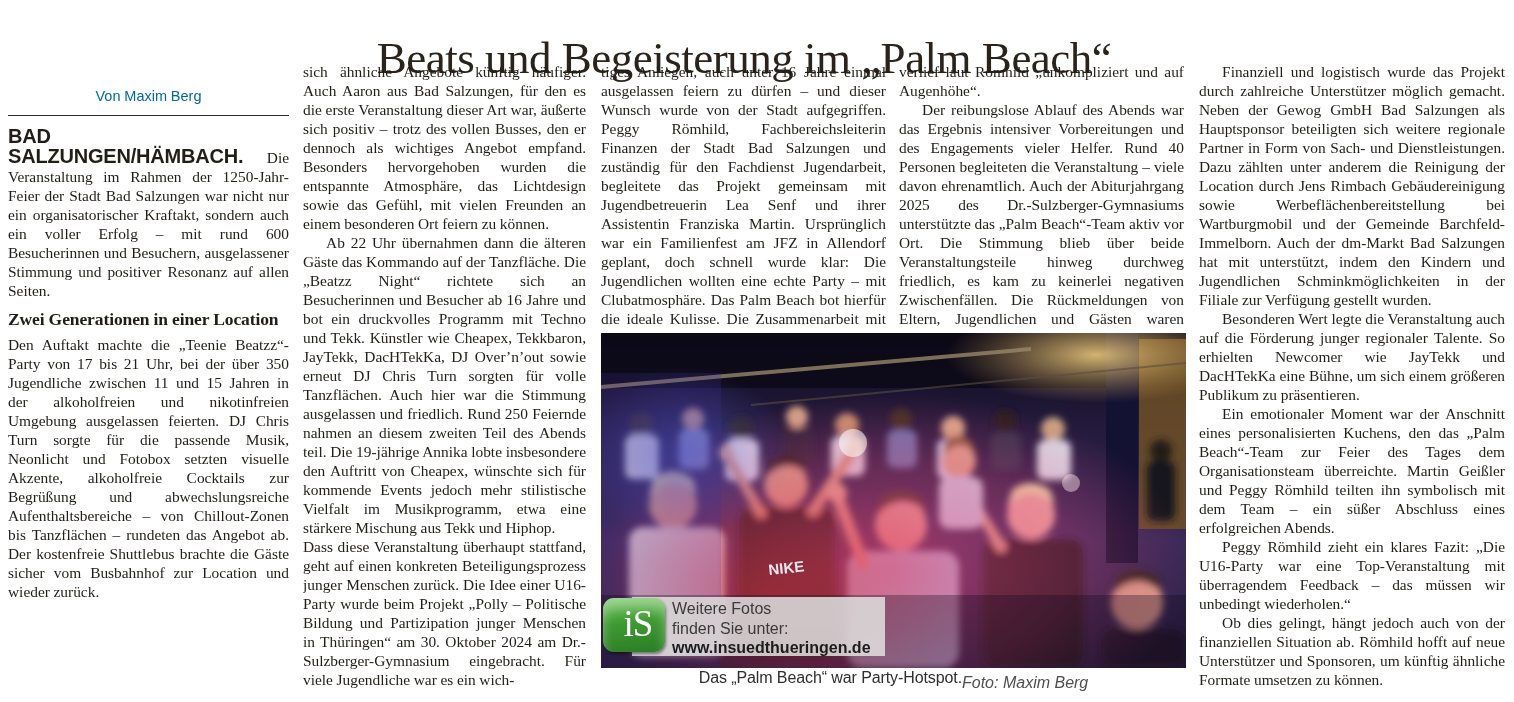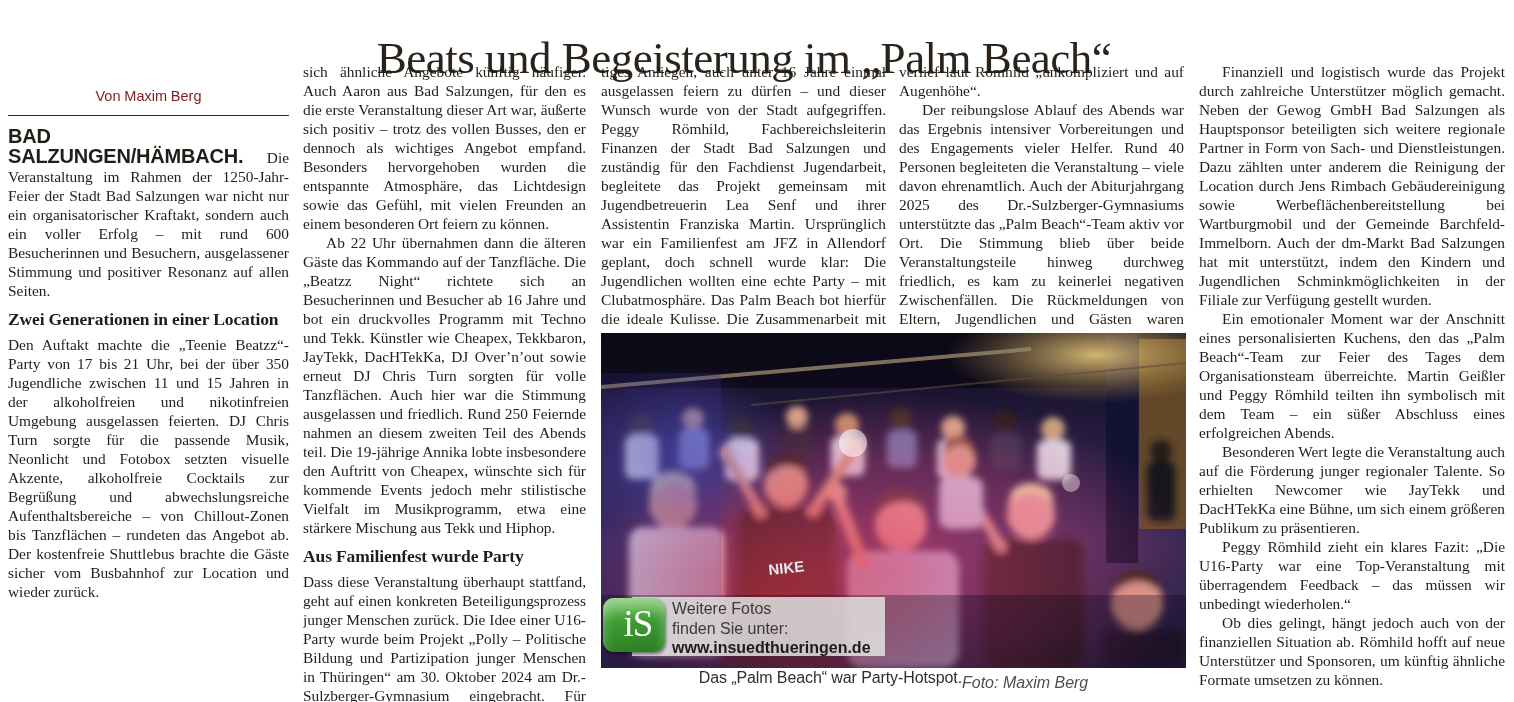--- a/index.html
+++ b/index.html
@@ -23,21 +23,21 @@
   .col2{left:303px;width:283px;height:640px;}
   .col3{left:601px;width:285px;height:268px;}
   .col4{left:899px;width:285px;height:268px;}
   .col5{left:1199px;width:306px;height:640px;}
   .lead{
     font-size:19.5px;line-height:28px;text-align:center;
     letter-spacing:-0.2px;color:#1f1c18;padding-top:6px;hyphens:none;
   }
   .byline{
     font-family:"Liberation Sans","DejaVu Sans",sans-serif;
-    font-size:14.5px;text-align:center;color:#7f1d1d;
+    font-size:14.5px;text-align:center;color:#0369a1;
     margin-top:25px;padding-bottom:9px;border-bottom:1.5px solid #2b2b2b;
     margin-bottom:11px;
   }
   .dateline{
     font-family:"Liberation Sans","DejaVu Sans",sans-serif;
     font-weight:bold;font-size:20px;letter-spacing:-0.2px;
   }
   .subhead{
     font-weight:bold;font-size:17.5px;line-height:21px;
     text-align:left;margin:9px 0 5px 0;letter-spacing:-0.1px;hyphens:none;
@@ -81,37 +81,36 @@
   <div class="byline">Von Maxim Berg</div>
   <p><span class="dateline">BAD SALZUNGEN/HÄMBACH.</span> <span>Die Veranstaltung im Rahmen der 1250-Jahr-Feier der Stadt Bad Salzungen war nicht nur ein organisatorischer Kraftakt, sondern auch ein voller Erfolg – mit rund 600 Besucherinnen und Besuchern, ausgelassener Stimmung und positiver Resonanz auf allen Seiten.</span></p>
   <h2 class="subhead">Zwei Generationen in einer Location</h2>
   <p>Den Auftakt machte die „Teenie Beatzz“-Party von 17 bis 21 Uhr, bei der über 350 Jugendliche zwischen 11 und 15 Jahren in der alkoholfreien und nikotinfreien Umgebung ausgelassen feierten. DJ Chris Turn sorgte für die passende Musik, Neonlicht und Fotobox setzten visuelle Akzente, alkoholfreie Cocktails zur Begrüßung und abwechslungsreiche Aufenthaltsbereiche – von Chillout-Zonen bis Tanzflächen – rundeten das Angebot ab. Der kostenfreie Shuttlebus brachte die Gäste sicher vom Busbahnhof zur Location und wieder zurück.</p>
 
 </div>
 
 <div class="col col2">
   <p>sich ähnliche Angebote künftig häufiger. Auch Aaron aus Bad Salzungen, für den es die erste Veranstaltung dieser Art war, äußerte sich positiv – trotz des vollen Busses, den er dennoch als wichtiges Angebot empfand. Besonders hervorgehoben wurden die entspannte Atmosphäre, das Lichtdesign sowie das Gefühl, mit vielen Freunden an einem besonderen Ort feiern zu können.</p>
   <p class="indent">Ab 22 Uhr übernahmen dann die älteren Gäste das Kommando auf der Tanzfläche. Die „Beatzz Night“ richtete sich an Besucherinnen und Besucher ab 16 Jahre und bot ein druckvolles Programm mit Techno und Tekk. Künstler wie Cheapex, Tekkbaron, JayTekk, DacHTekKa, DJ Over’n’out sowie erneut DJ Chris Turn sorgten für volle Tanzflächen. Auch hier war die Stimmung ausgelassen und friedlich. Rund 250 Feiernde nahmen an diesem zweiten Teil des Abends teil. Die 19-jährige Annika lobte insbesondere den Auftritt von Cheapex, wünschte sich für kommende Events jedoch mehr stilistische Vielfalt im Musikprogramm, etwa eine stärkere Mischung aus Tekk und Hiphop.</p>
-  <h2 class="subhead">Aus Familienfest wurde Party</h2>
   <p>Dass diese Veranstaltung überhaupt stattfand, geht auf einen konkreten Beteiligungsprozess junger Menschen zurück. Die Idee einer U16-Party wurde beim Projekt „Polly – Politische Bildung und Partizipation junger Menschen in Thüringen“ am 30. Oktober 2024 am Dr.-Sulzberger-Gymnasium eingebracht. Für viele Jugendliche war es ein wich-</p>
 </div>
 
 <div class="col col3">
   <p>tiges Anliegen, auch unter 16 Jahre einmal ausgelassen feiern zu dürfen – und dieser Wunsch wurde von der Stadt aufgegriffen. Peggy Römhild, Fachbereichsleiterin Finanzen der Stadt Bad Salzungen und zuständig für den Fachdienst Jugendarbeit, begleitete das Projekt gemeinsam mit Jugendbetreuerin Lea Senf und ihrer Assistentin Franziska Martin. Ursprünglich war ein Familienfest am JFZ in Allendorf geplant, doch schnell wurde klar: Die Jugendlichen wollten eine echte Party – mit Clubatmosphäre. Das Palm Beach bot hierfür die ideale Kulisse. Die Zusammenarbeit mit Betreiber Martin Geißler</p>
 </div>
 
 <div class="col col4">
   <p>verlief laut Römhild „unkompliziert und auf Augenhöhe“.</p>
   <p class="indent">Der reibungslose Ablauf des Abends war das Ergebnis intensiver Vorbereitungen und des Engagements vieler Helfer. Rund 40 Personen begleiteten die Veranstaltung – viele davon ehrenamtlich. Auch der Abiturjahrgang 2025 des Dr.-Sulzberger-Gymnasiums unterstützte das „Palm Beach“-Team aktiv vor Ort. Die Stimmung blieb über beide Veranstaltungsteile hinweg durchweg friedlich, es kam zu keinerlei negativen Zwischenfällen. Die Rückmeldungen von Eltern, Jugendlichen und Gästen waren durchweg positiv.</p>
 </div>
 
 <div class="col col5">
   <p class="indent">Finanziell und logistisch wurde das Projekt durch zahlreiche Unterstützer möglich gemacht. Neben der Gewog GmbH Bad Salzungen als Hauptsponsor beteiligten sich weitere regionale Partner in Form von Sach- und Dienstleistungen. Dazu zählten unter anderem die Reinigung der Location durch Jens Rimbach Gebäudereinigung sowie Werbeflächenbereitstellung bei Wartburgmobil und der Gemeinde Barchfeld-Immelborn. Auch der dm-Markt Bad Salzungen hat mit unterstützt, indem den Kindern und Jugendlichen Schminkmöglichkeiten in der Filiale zur Verfügung gestellt wurden.</p>
+  <p class="indent">Besonderen Wert legte die Veranstaltung auch auf die Förderung junger regionaler Talente. So erhielten Newcomer wie JayTekk und DacHTekKa eine Bühne, um sich einem größeren Publikum zu präsentieren.</p>
   <p class="indent">Ein emotionaler Moment war der Anschnitt eines personalisierten Kuchens, den das „Palm Beach“-Team zur Feier des Tages dem Organisationsteam überreichte. Martin Geißler und Peggy Römhild teilten ihn symbolisch mit dem Team – ein süßer Abschluss eines erfolgreichen Abends.</p>
-  <p class="indent">Besonderen Wert legte die Veranstaltung auch auf die Förderung junger regionaler Talente. So erhielten Newcomer wie JayTekk und DacHTekKa eine Bühne, um sich einem größeren Publikum zu präsentieren.</p>
   <p class="indent">Peggy Römhild zieht ein klares Fazit: „Die U16-Party war eine Top-Veranstaltung mit überragendem Feedback – das müssen wir unbedingt wiederholen.“</p>
   <p class="indent">Ob dies gelingt, hängt jedoch auch von der finanziellen Situation ab. Römhild hofft auf neue Unterstützer und Sponsoren, um künftig ähnliche Formate umsetzen zu können.</p>
 </div>
 
 <div class="photo">
   <svg width="585" height="335" viewBox="0 0 585 335" xmlns="http://www.w3.org/2000/svg">
     <defs>
       <linearGradient id="bg" x1="0" y1="0" x2="0" y2="1">
         <stop offset="0" stop-color="#0e0b1c"></stop>
         <stop offset="0.3" stop-color="#241b3e"></stop>

